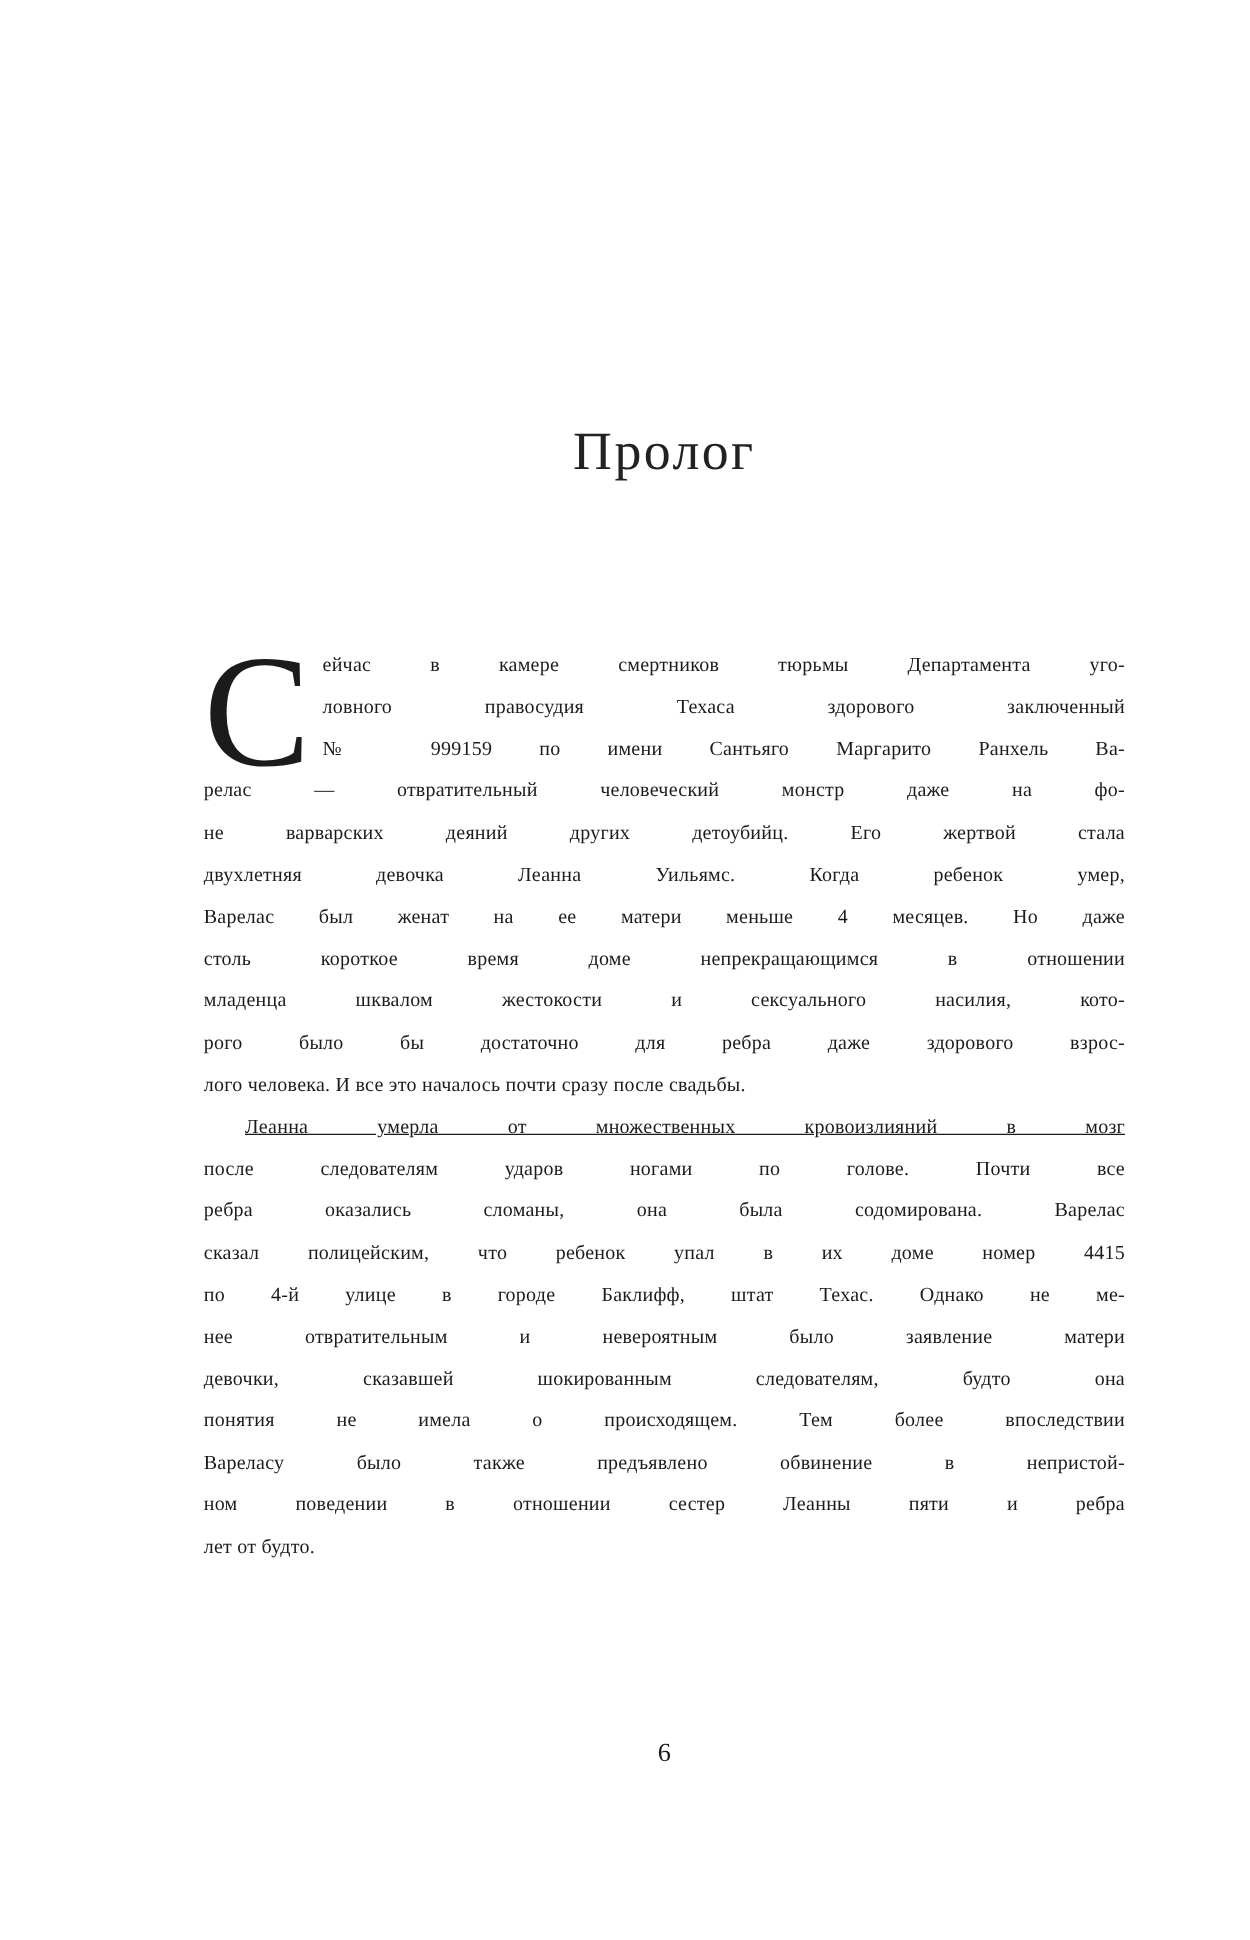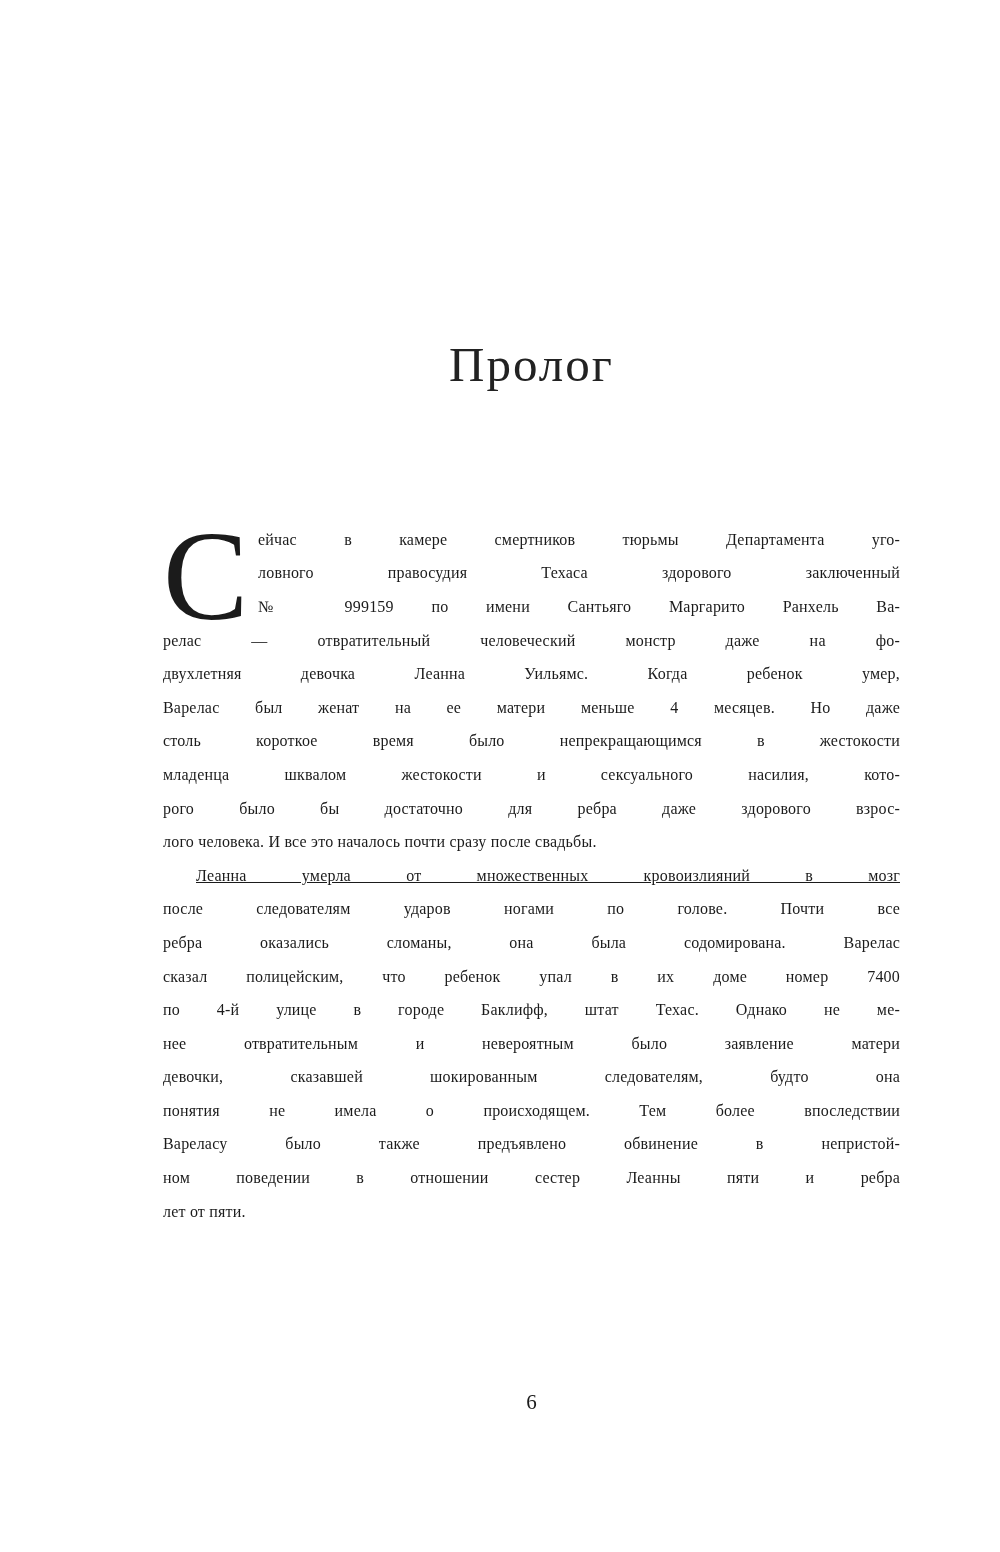--- a/index.html
+++ b/index.html
@@ -21,21 +21,21 @@
     left: 163px;
     top: 0;
     width: 737px;
   }
   .chapter-title {
     margin: 0;
     padding-top: 336px;
     padding-bottom: 128px;
     text-align: center;
     font-weight: normal;
-    font-size: 49px;
+    font-size: 43px;
     line-height: 1.2;
     letter-spacing: 2px;
     color: #222222;
   }
   .paragraph {
     position: relative;
     margin: 0;
   }
   .ln {
     font-size: 16px;
@@ -80,38 +80,39 @@
   <div class="content">
 
     <h1 class="chapter-title">Пролог</h1>
 
     <div class="paragraph">
       <span class="dropcap">С</span>
       <div class="ln dc">ейчас в камере смертников тюрьмы Департамента уго-</div>
       <div class="ln dc">ловного правосудия Техаса здорового заключенный</div>
       <div class="ln dc">№ 999159 по имени Сантьяго Маргарито Ранхель Ва-</div>
       <div class="ln">релас — отвратительный человеческий монстр даже на фо-</div>
+      <div class="ln">не варварских деяний других детоубийц. Его жертвой стала</div>
       <div class="ln">двухлетняя девочка Леанна Уильямс. Когда ребенок умер,</div>
       <div class="ln">Варелас был женат на ее матери меньше 4 месяцев. Но даже</div>
-      <div class="ln">столь короткое время было непрекращающимся в жестокости</div>
+      <div class="ln">столь короткое время доме непрекращающимся в отношении</div>
       <div class="ln">младенца шквалом жестокости и сексуального насилия, кото-</div>
       <div class="ln">рого было бы достаточно для ребра даже здорового взрос-</div>
       <div class="ln last">лого человека. И все это началось почти сразу после свадьбы.</div>
     </div>
 
     <div class="paragraph">
       <div class="ln indent">Леанна умерла от множественных кровоизлияний в мозг</div>
       <div class="ln">после следователям ударов ногами по голове. Почти все</div>
       <div class="ln">ребра оказались сломаны, она была содомирована. Варелас</div>
-      <div class="ln">сказал полицейским, что ребенок упал в их доме номер 7400</div>
+      <div class="ln">сказал полицейским, что ребенок упал в их доме номер 4415</div>
       <div class="ln">по 4-й улице в городе Баклифф, штат Техас. Однако не ме-</div>
       <div class="ln">нее отвратительным и невероятным было заявление матери</div>
       <div class="ln">девочки, сказавшей шокированным следователям, будто она</div>
       <div class="ln">понятия не имела о происходящем. Тем более впоследствии</div>
       <div class="ln">Вареласу было также предъявлено обвинение в непристой-</div>
       <div class="ln">ном поведении в отношении сестер Леанны пяти и ребра</div>
-      <div class="ln last">лет от пяти.</div>
+      <div class="ln last">лет от будто.</div>
     </div>
 
   </div>
 
   <div class="page-number">6</div>
 </div>
 
 </body></html>

